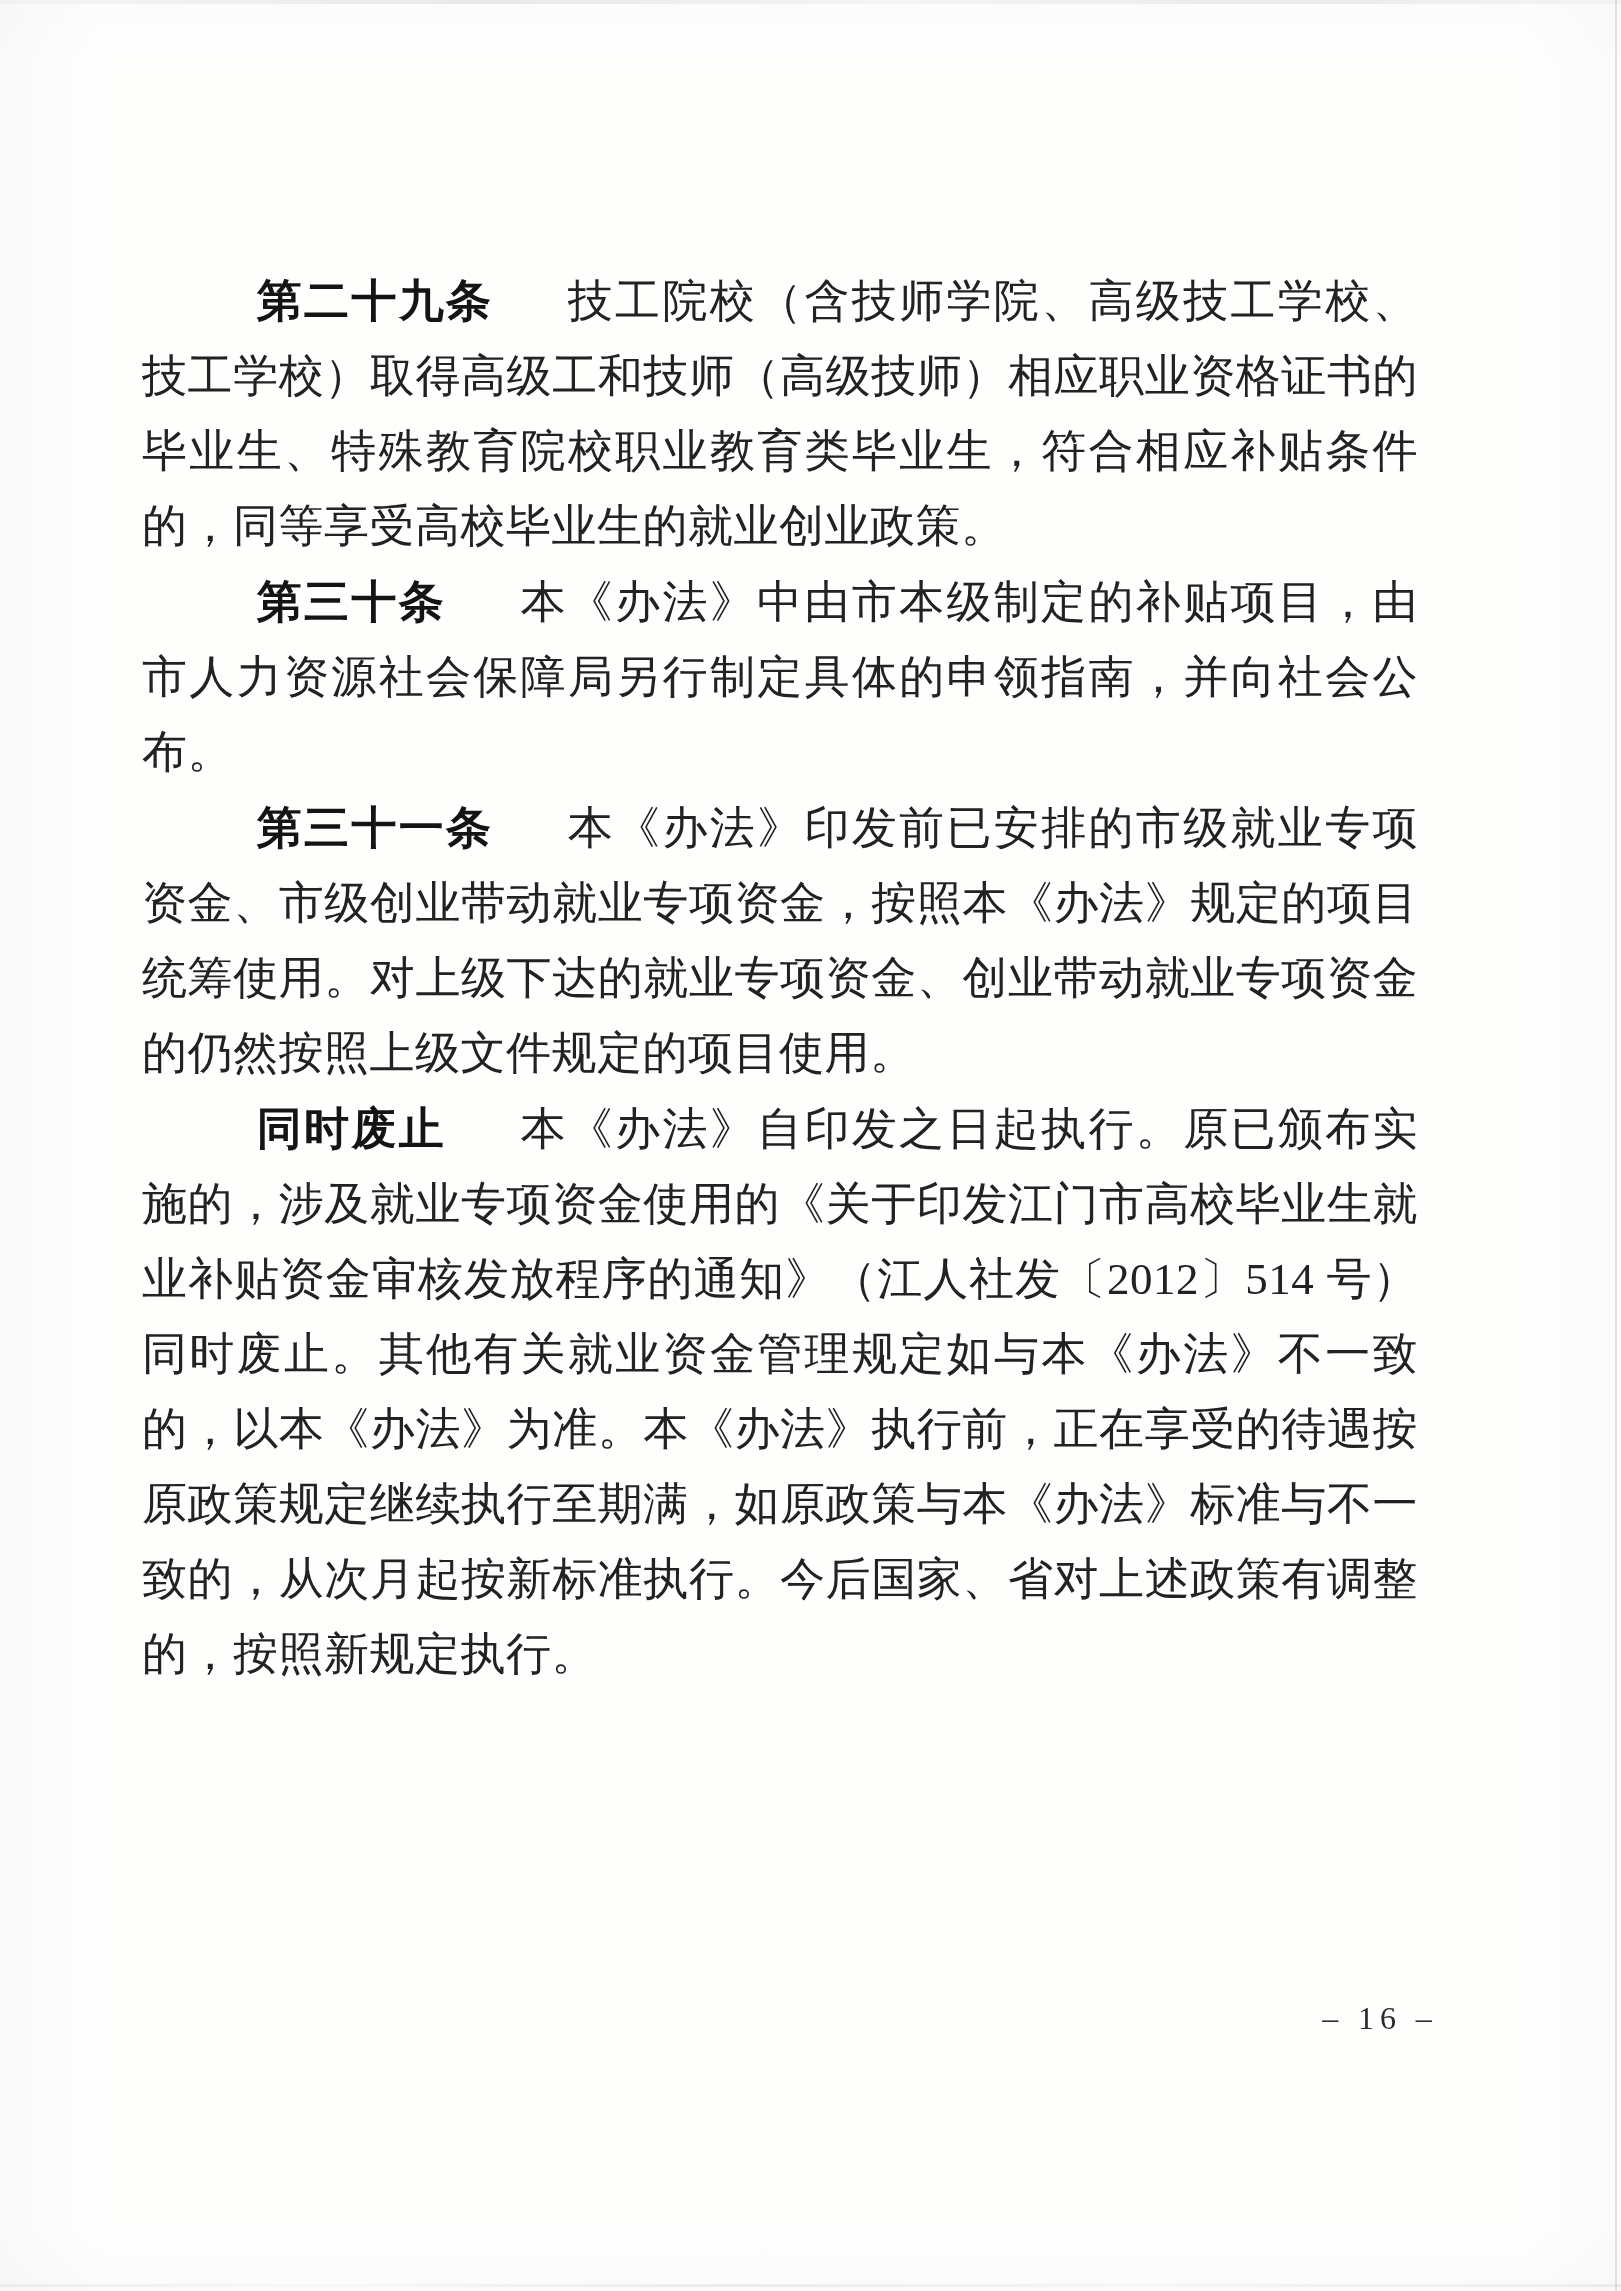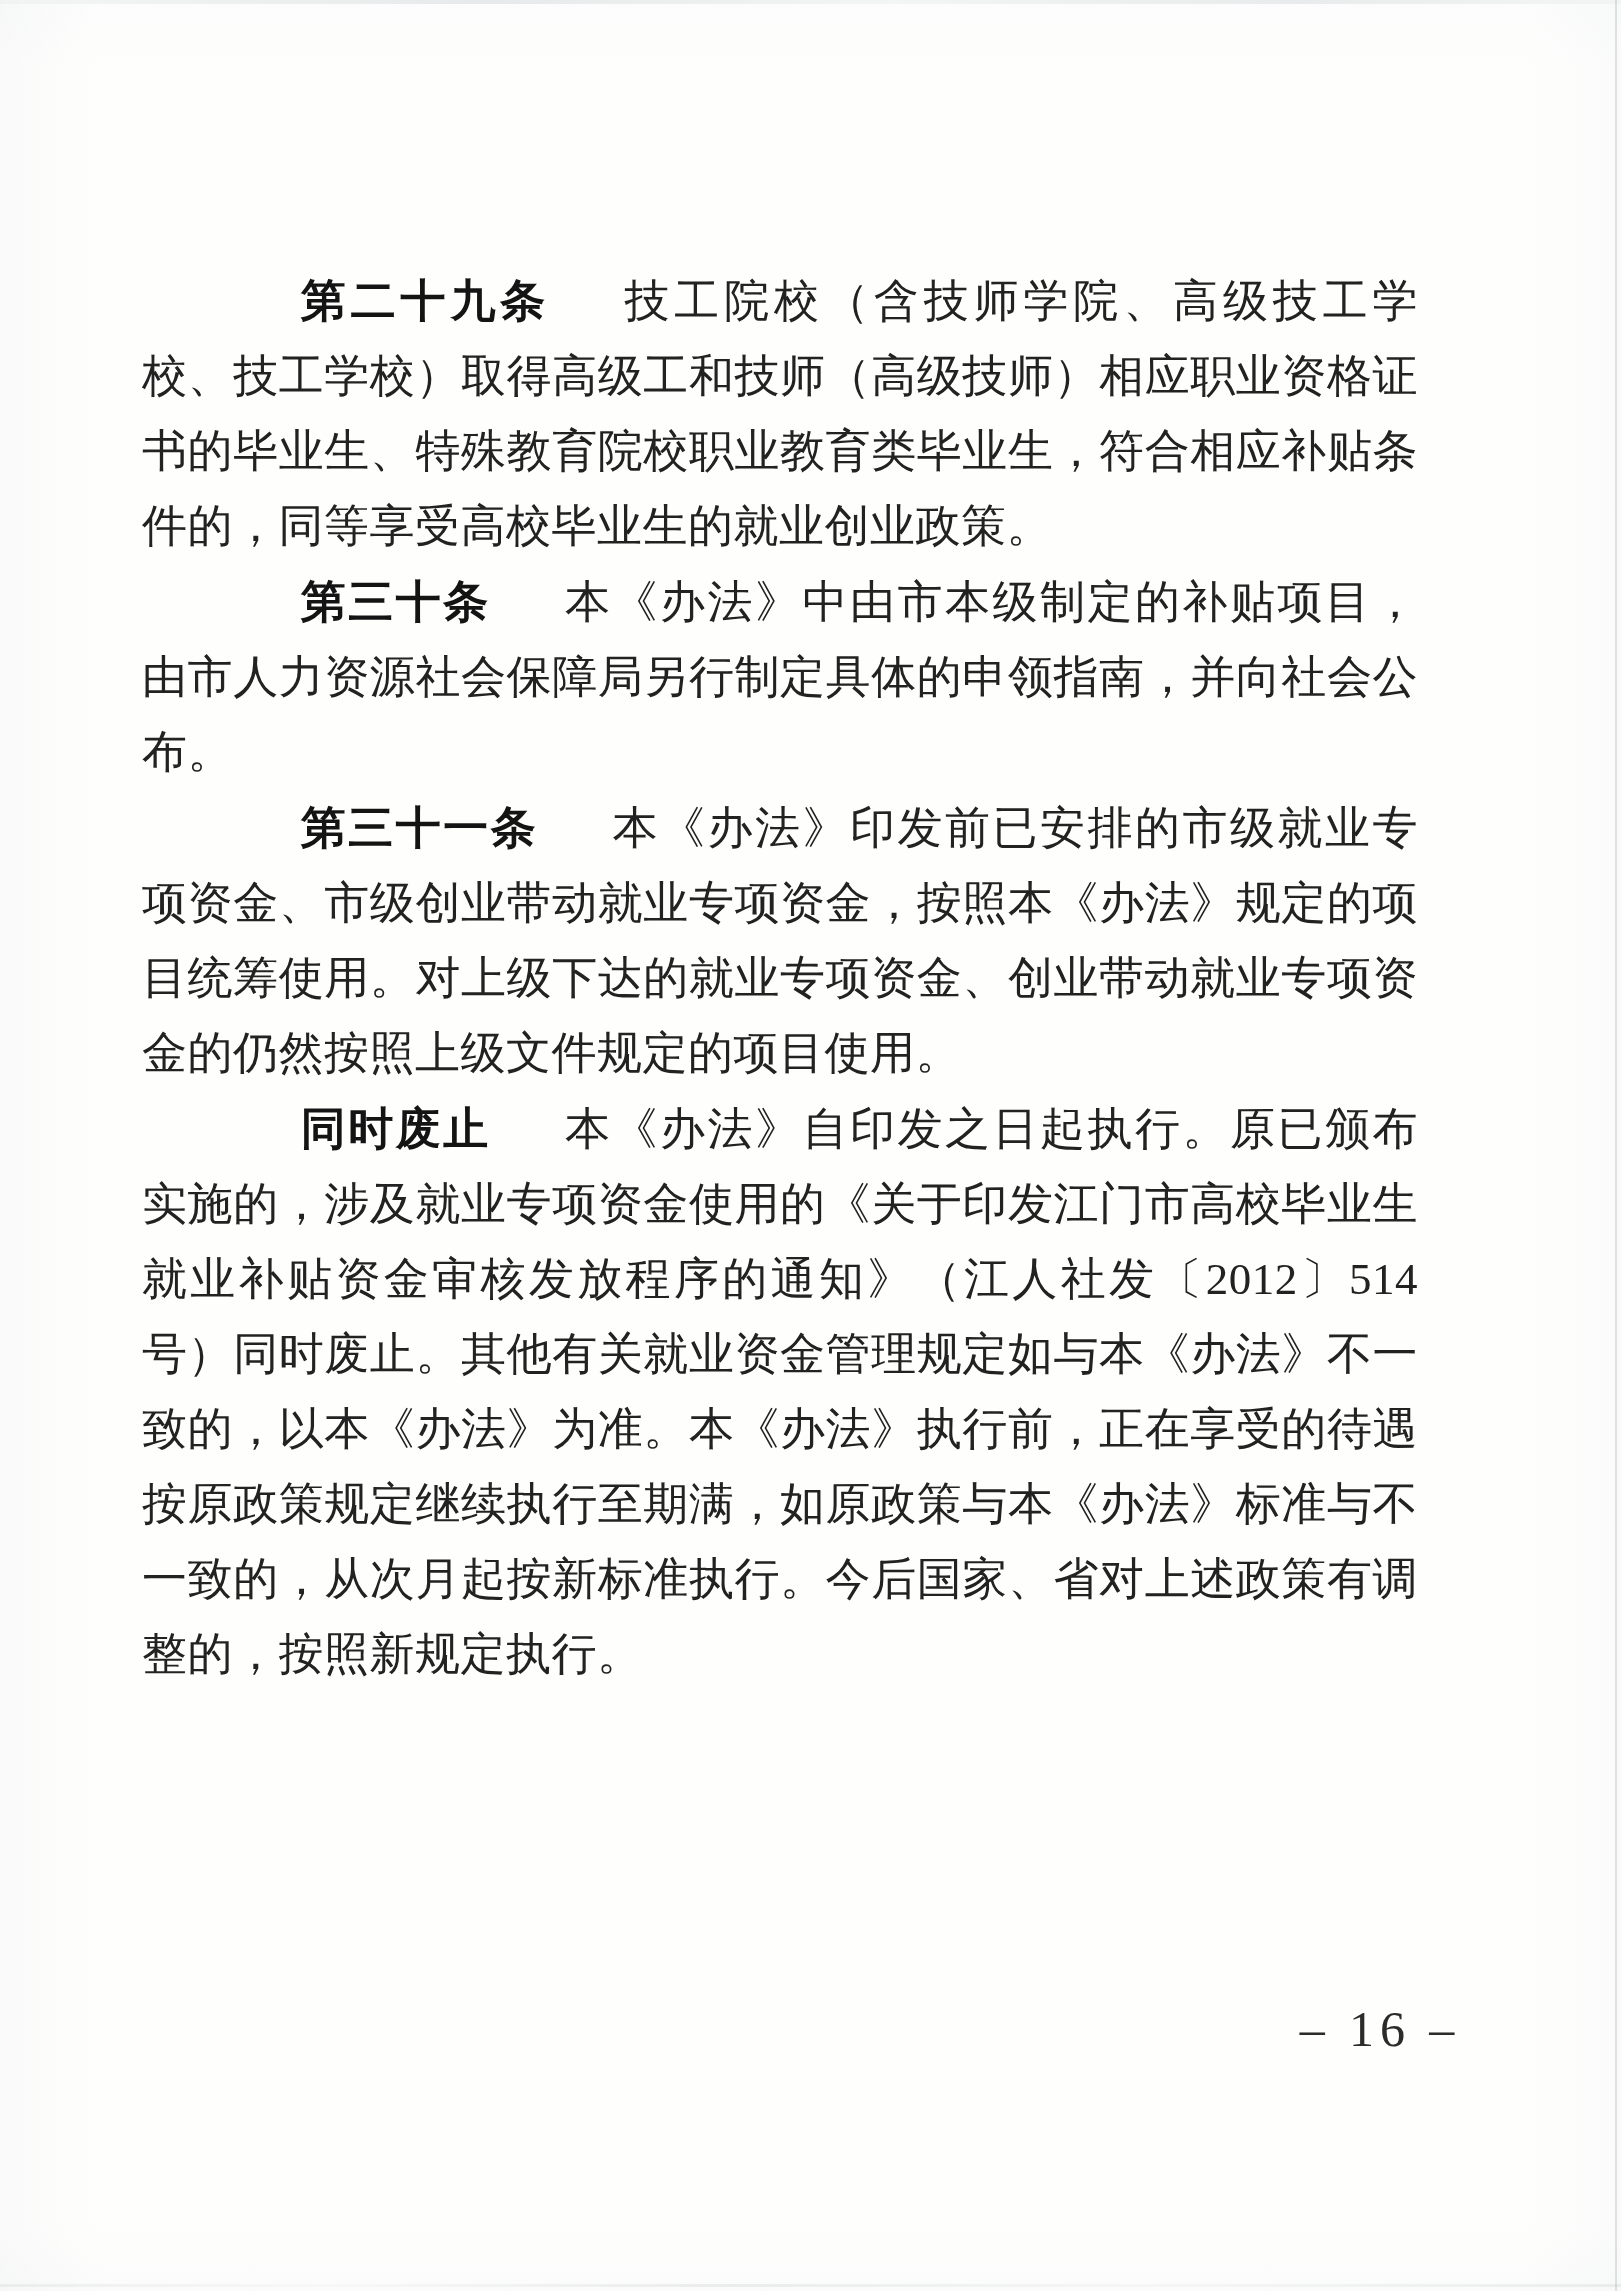--- a/index.html
+++ b/index.html
@@ -54,33 +54,32 @@
     margin: 0;
     padding: 0;
     text-indent: 2.55em;
     color: #222;
   }
   .article-heading {
     font-weight: bold;
     font-family: "DejaVu Sans", "Liberation Sans", sans-serif; 
     margin-right: 0.85em;
     color: #141414;
-    margin-left: 44px;
   }
   .article-body {
     font-family: "Liberation Serif", "DejaVu Serif", serif; 
     margin-left: 36px;
   }
   .page-number {
     position: absolute;
     left: 1282px;
     top: 2000px;
     width: 196px;
     text-align: center;
-    font-size: 50px;
+    font-size: 32px;
     letter-spacing: 5.9px;
     color: #2b2b2b;
     font-family: "Liberation Serif", "DejaVu Serif", serif;
   }
 </style>
 </head>
 <body>
 
 <div class="scan-page"></div>
 <div class="scan-edge-top"></div>

